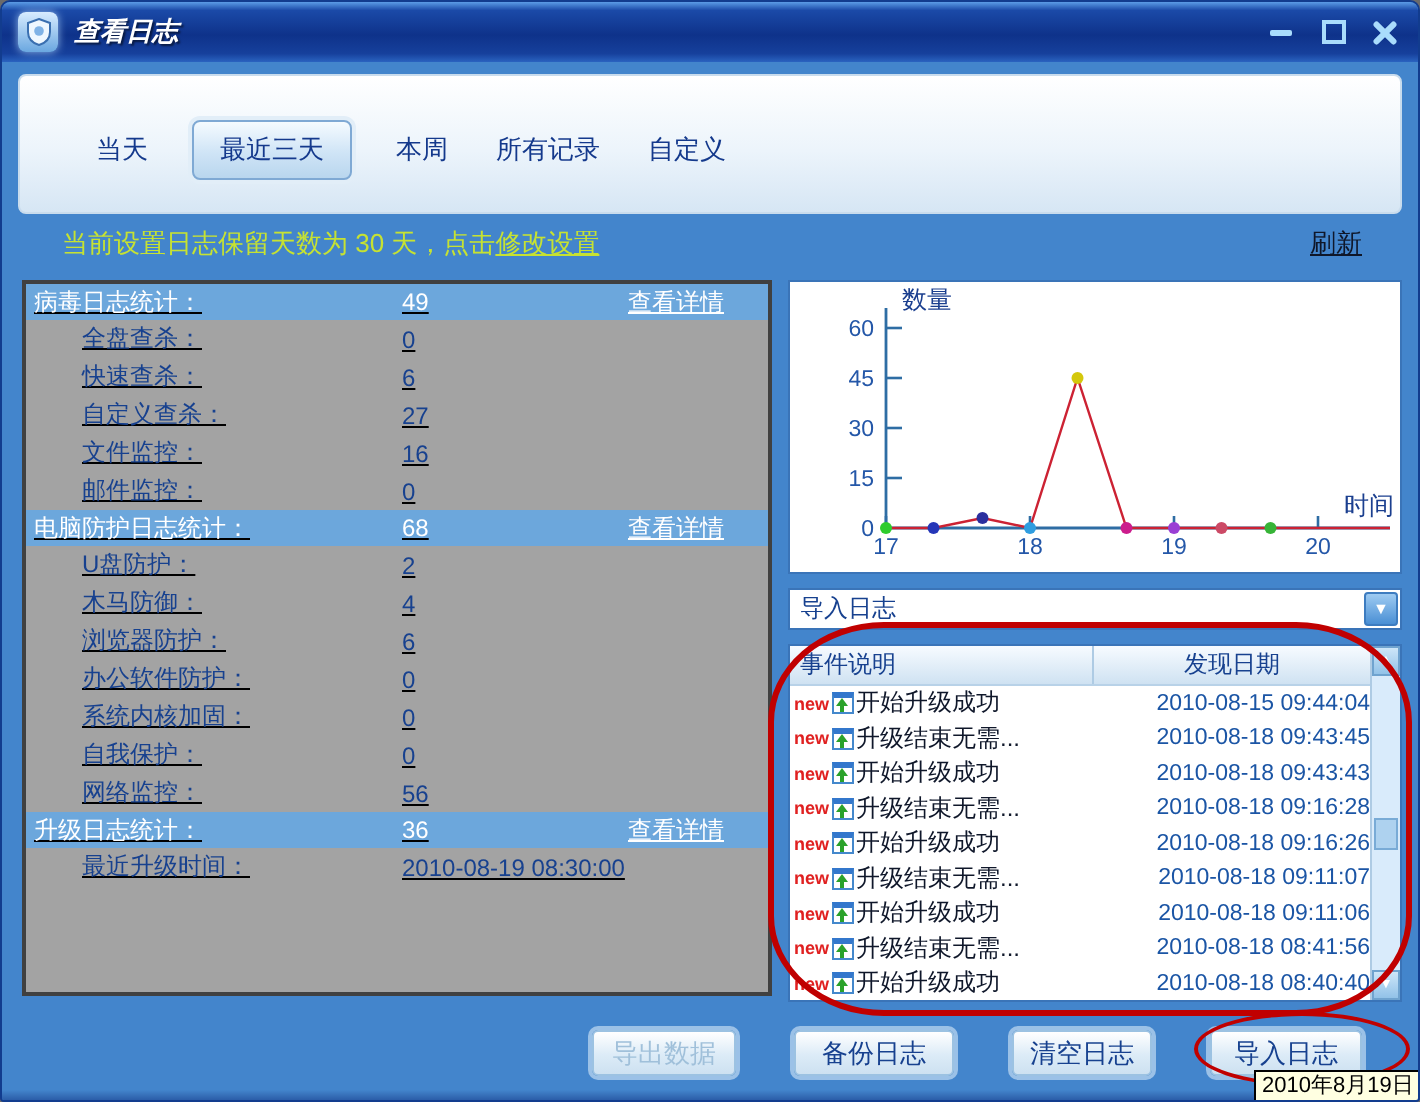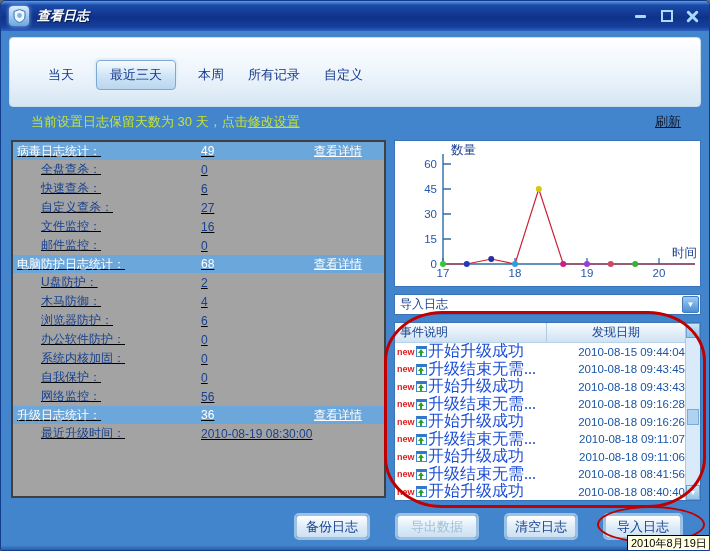--- a/index.html
+++ b/index.html
@@ -65,21 +65,21 @@
   .th2{flex:1;display:flex;align-items:center;justify-content:center;}
   .tbody{position:absolute;top:20px;left:0;right:15px;bottom:0;overflow:hidden;}
   .trow{height:17.5px;display:flex;align-items:center;cursor:pointer;gap:40px;}
   .tcell1{width:152px;display:flex;align-items:center;overflow:hidden;white-space:nowrap;}
   .badge{color:#e02020;font-size:9px;font-weight:bold;padding-left:2px;width:19px;flex:none;}
   .row-icon{position:relative;width:11px;height:11px;flex:none;background:#ffffff;
     border:1px solid #4488cc;border-top:3px solid #3377cc;box-sizing:border-box;}
   .row-icon::before{content:"";position:absolute;left:1px;top:0px;
     border-left:3px solid transparent;border-right:3px solid transparent;border-bottom:4px solid #2aa22a;}
   .row-icon::after{content:"";position:absolute;left:3px;top:3px;width:2px;height:4px;background:#2aa22a;}
-  .ev-label{font-size:16px;color:#1d4ed8;margin-left:1px;overflow:hidden;font-family:Liberation Serif, serif;}
+  .ev-label{font-size:12px;color:#0f172a;margin-left:1px;overflow:hidden;}
   .tcell2{flex:1;font-size:11.5px;color:#1b55a5;white-space:nowrap;}
   
   .scrollbar{position:absolute;top:0;right:0;bottom:0;width:15px;background:#d9ebfb;border-left:1px solid #aecbe4;box-sizing:border-box;}
   .sb-btn{position:absolute;left:0;width:14px;height:15px;box-sizing:border-box;
     background:linear-gradient(180deg,#cde6f8,#92c2e8);border:1px solid #6fa3cf;
     color:#ffffff;font-size:7px;display:flex;align-items:center;justify-content:center;cursor:pointer;}
   .sb-up{top:0;}
   .sb-down{bottom:0;}
   .sb-thumb{position:absolute;left:1px;top:86px;width:12px;height:16px;background:#aed2ef;border:1px solid #79abd6;box-sizing:border-box;cursor:grab;}
   
@@ -333,22 +333,22 @@
         </div>
       </div>
     <div class="scrollbar">
       <div class="sb-btn sb-up">▲</div>
       <div class="sb-thumb"></div>
       <div class="sb-btn sb-down">▼</div>
     </div>
   </div>
 
   <div class="button-row">
+      <button class="xbtn disabled" aria-disabled="true">导出数据</button>
       <button class="xbtn">备份日志</button>
-      <button class="xbtn disabled" aria-disabled="true">导出数据</button>
       <button class="xbtn">清空日志</button>
       <button class="xbtn">导入日志</button>
     </div>
 
   <div class="tooltip">2010年8月19日</div>
 
   <div class="annotation ann-table"></div>
   <div class="annotation ann-btn"></div>
 
   <div class="footer-edge"></div>

